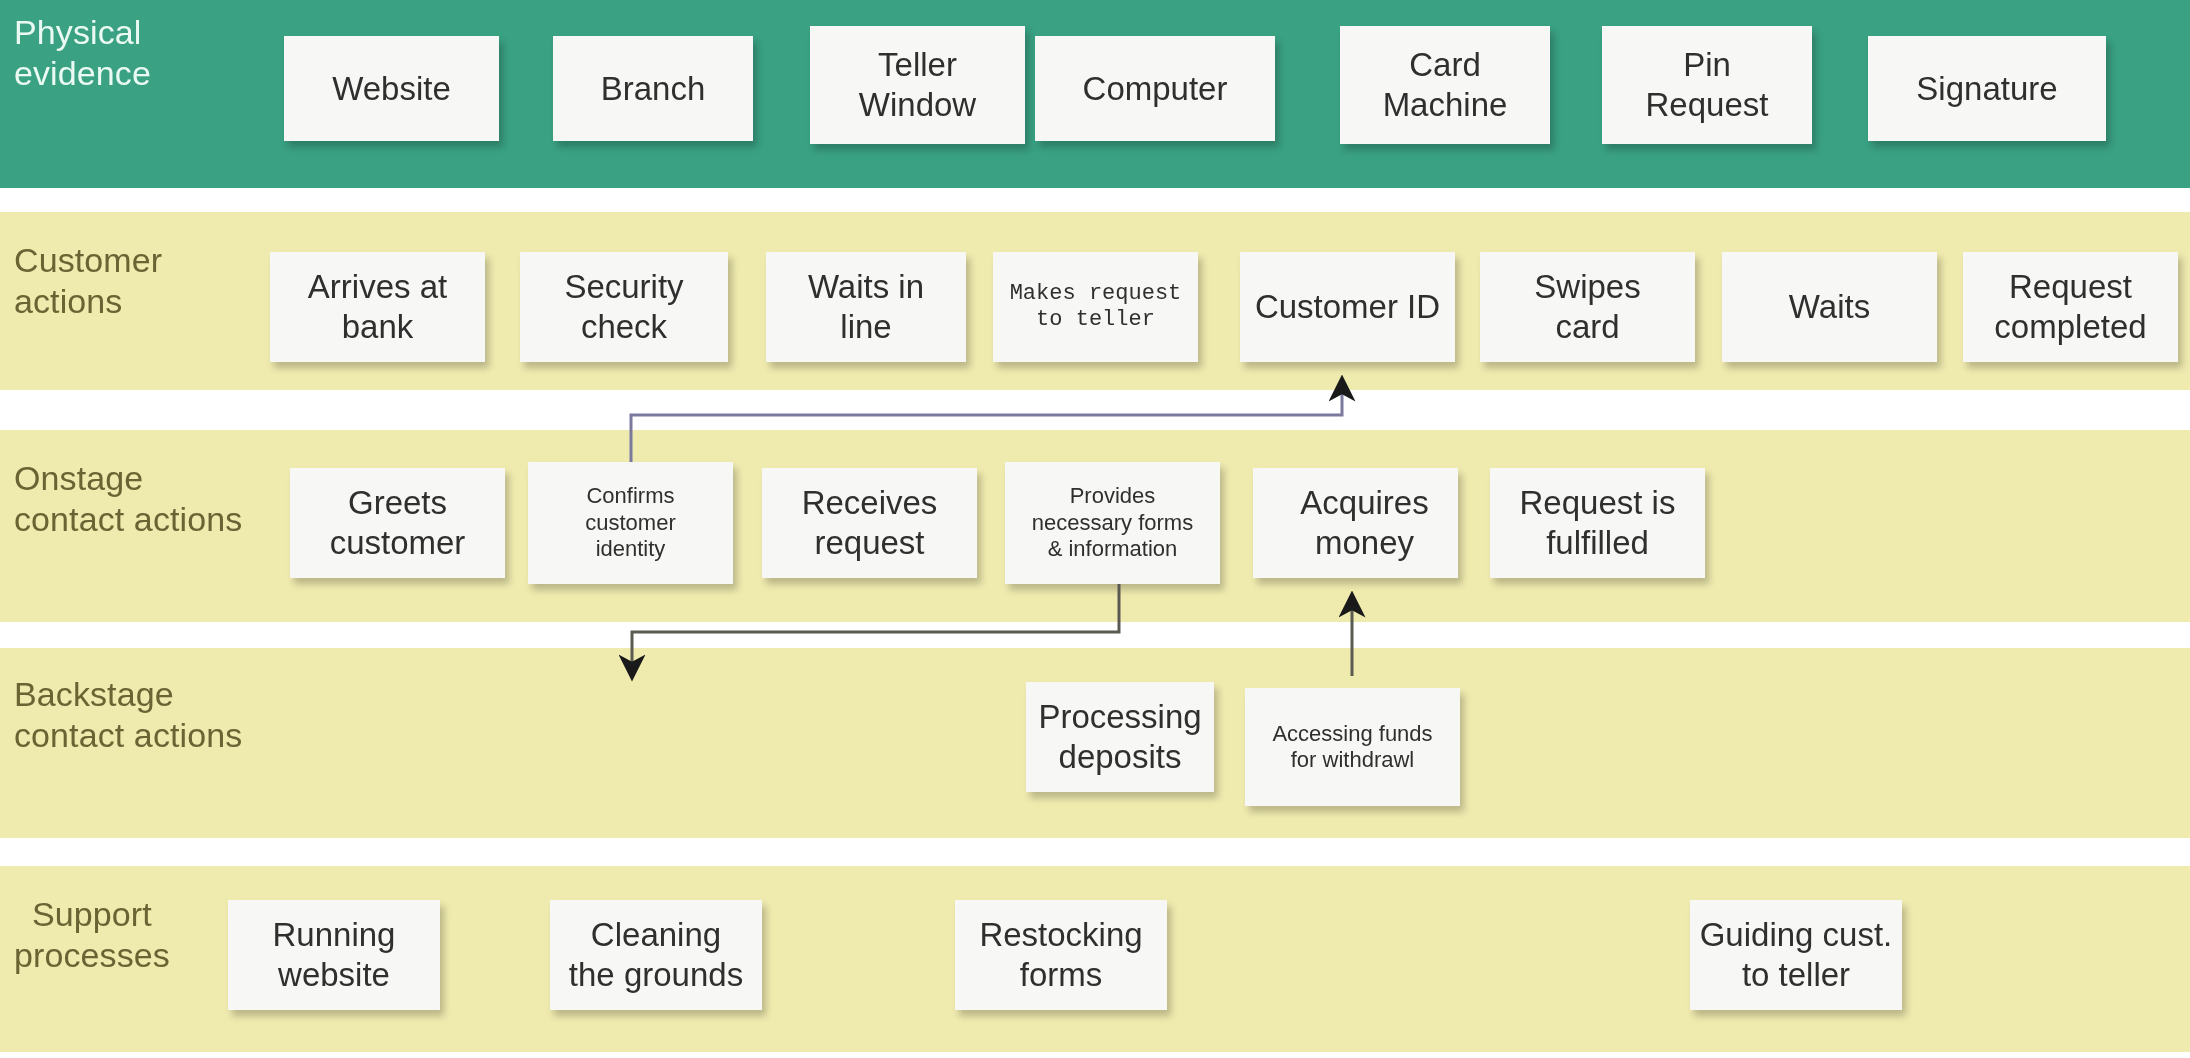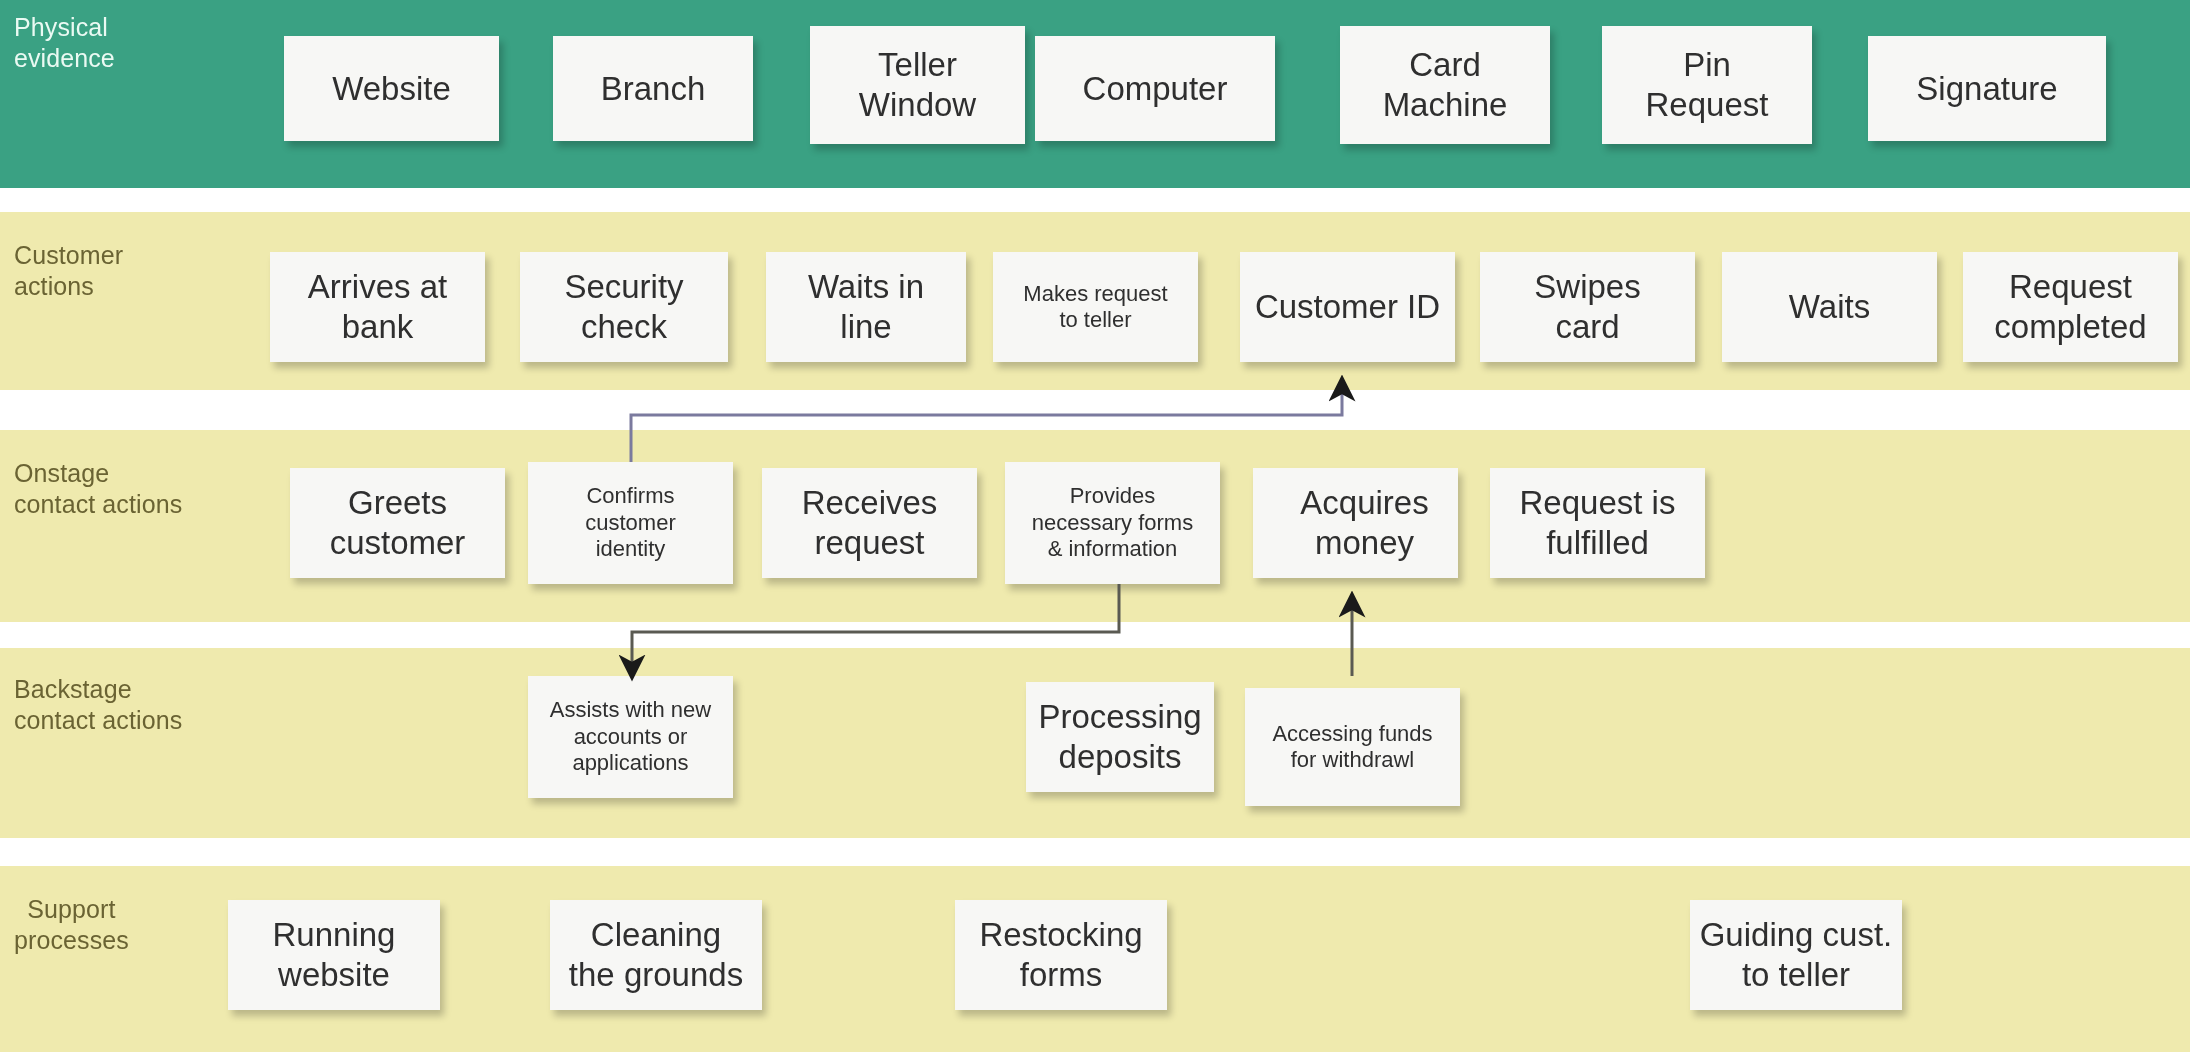--- a/index.html
+++ b/index.html
@@ -27,21 +27,21 @@
     left: 0;
     width: 2190px;
     box-sizing: border-box;
   }
   .band-green { background: #3aa183; }
   .band-yellow { background: #efeaae; }
 
   .band-label {
     position: absolute;
     left: 14px;
-    font-size: 25px;
+    font-size: 34px;
     line-height: 1.22;
     letter-spacing: 0.1px;
     white-space: pre-line;
   }
   .band-label-light { color: #eafaf3; }
   .band-label-dark  { color: #6a6333; }
 
   
   .card {
     position: absolute;
@@ -96,21 +96,21 @@
     <div class="band-label band-label-dark" style="top:28px;">Customer
 actions</div>
   </div>
 
   <div class="card big" style="left:270px; top:252px; width:215px; height:110px;">Arrives at
 bank</div>
   <div class="card big" style="left:520px; top:252px; width:208px; height:110px;">Security
 check</div>
   <div class="card big" style="left:766px; top:252px; width:200px; height:110px;">Waits in
 line</div>
-  <div class="card small" style="left:993px; top:252px; width:205px; height:110px;">Makes request
+  <div class="card small" style="left:993px; top:252px; width:205px; height:110px;font-family:Liberation Mono, monospace;">Makes request
 to teller</div>
   <div class="card big" style="left:1240px; top:252px; width:215px; height:110px;">Customer ID</div>
   <div class="card big" style="left:1480px; top:252px; width:215px; height:110px;">Swipes
 card</div>
   <div class="card big" style="left:1722px; top:252px; width:215px; height:110px;">Waits</div>
   <div class="card big" style="left:1963px; top:252px; width:215px; height:110px;">Request
 completed</div>
 
   <div class="band band-yellow" style="top:430px; height:192px;">
     <div class="band-label band-label-dark" style="top:28px;">Onstage
@@ -130,23 +130,20 @@
   <div class="card big" style="left:1253px; top:468px; width:205px; height:110px;padding-left:24px;">Acquires
 money</div>
   <div class="card big" style="left:1490px; top:468px; width:215px; height:110px;">Request is
 fulfilled</div>
 
   <div class="band band-yellow" style="top:648px; height:190px;">
     <div class="band-label band-label-dark" style="top:26px;">Backstage
 contact actions</div>
   </div>
 
-  <div class="card small" style="left:528px; top:676px; width:205px; height:122px;">Assists with new
-accounts or
-applications</div>
   <div class="card big" style="left:1026px; top:682px; width:188px; height:110px;">Processing
 deposits</div>
   <div class="card small" style="left:1245px; top:688px; width:215px; height:118px;">Accessing funds
 for withdrawl</div>
 
   <div class="band band-yellow" style="top:866px; height:186px;">
     <div class="band-label band-label-dark" style="top:28px;text-align:center;">Support
 processes</div>
   </div>
 

